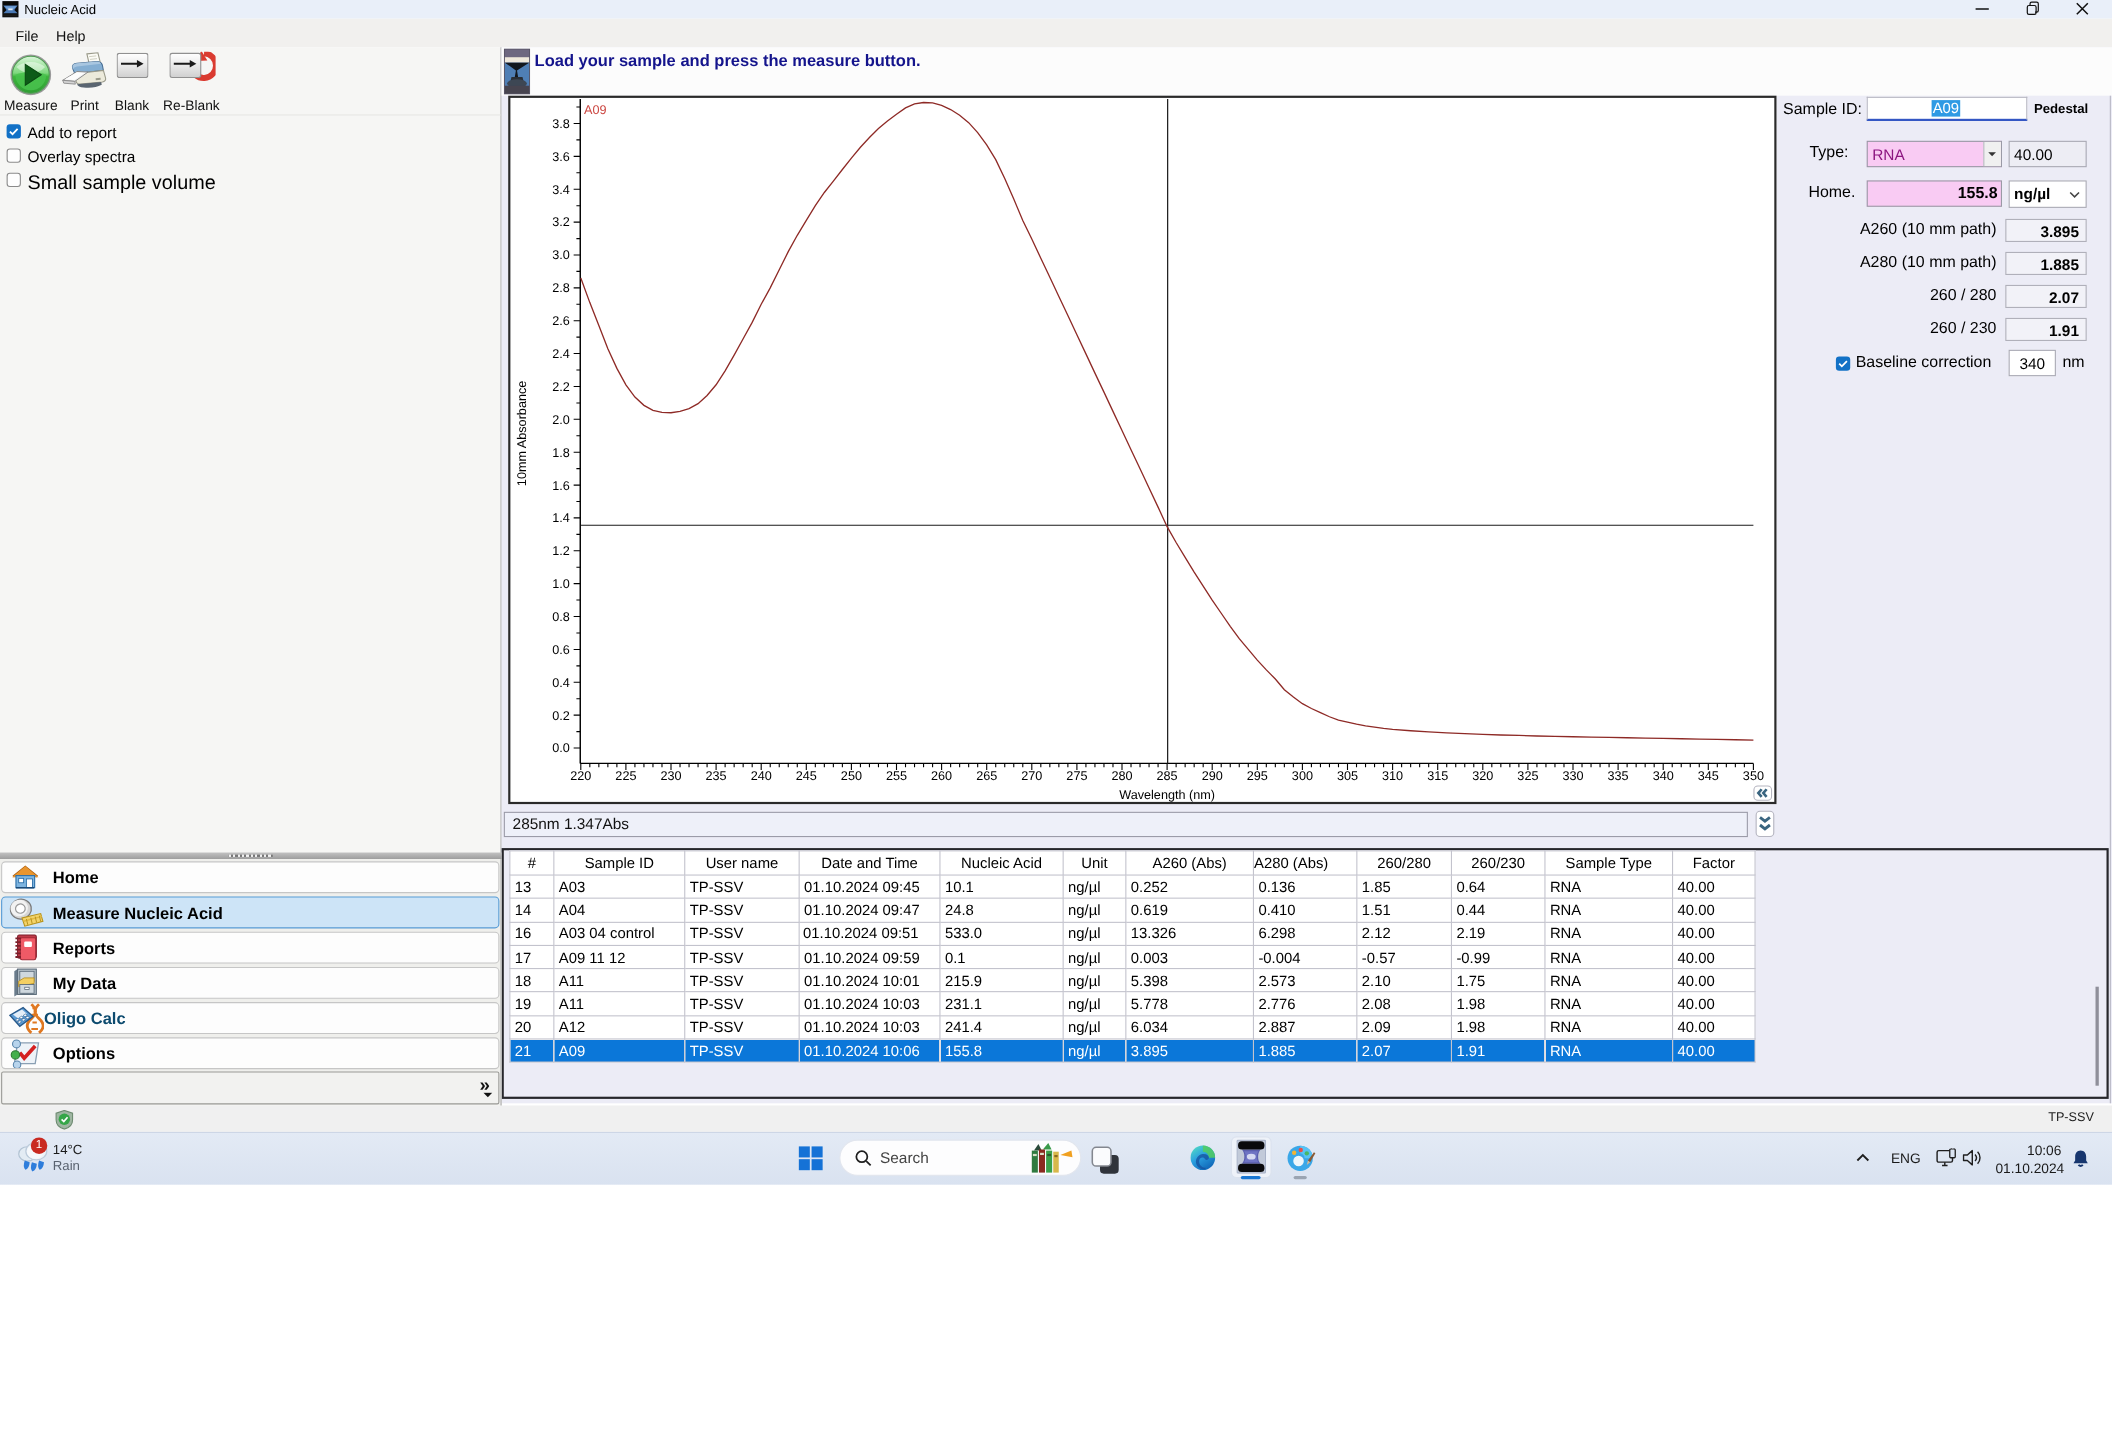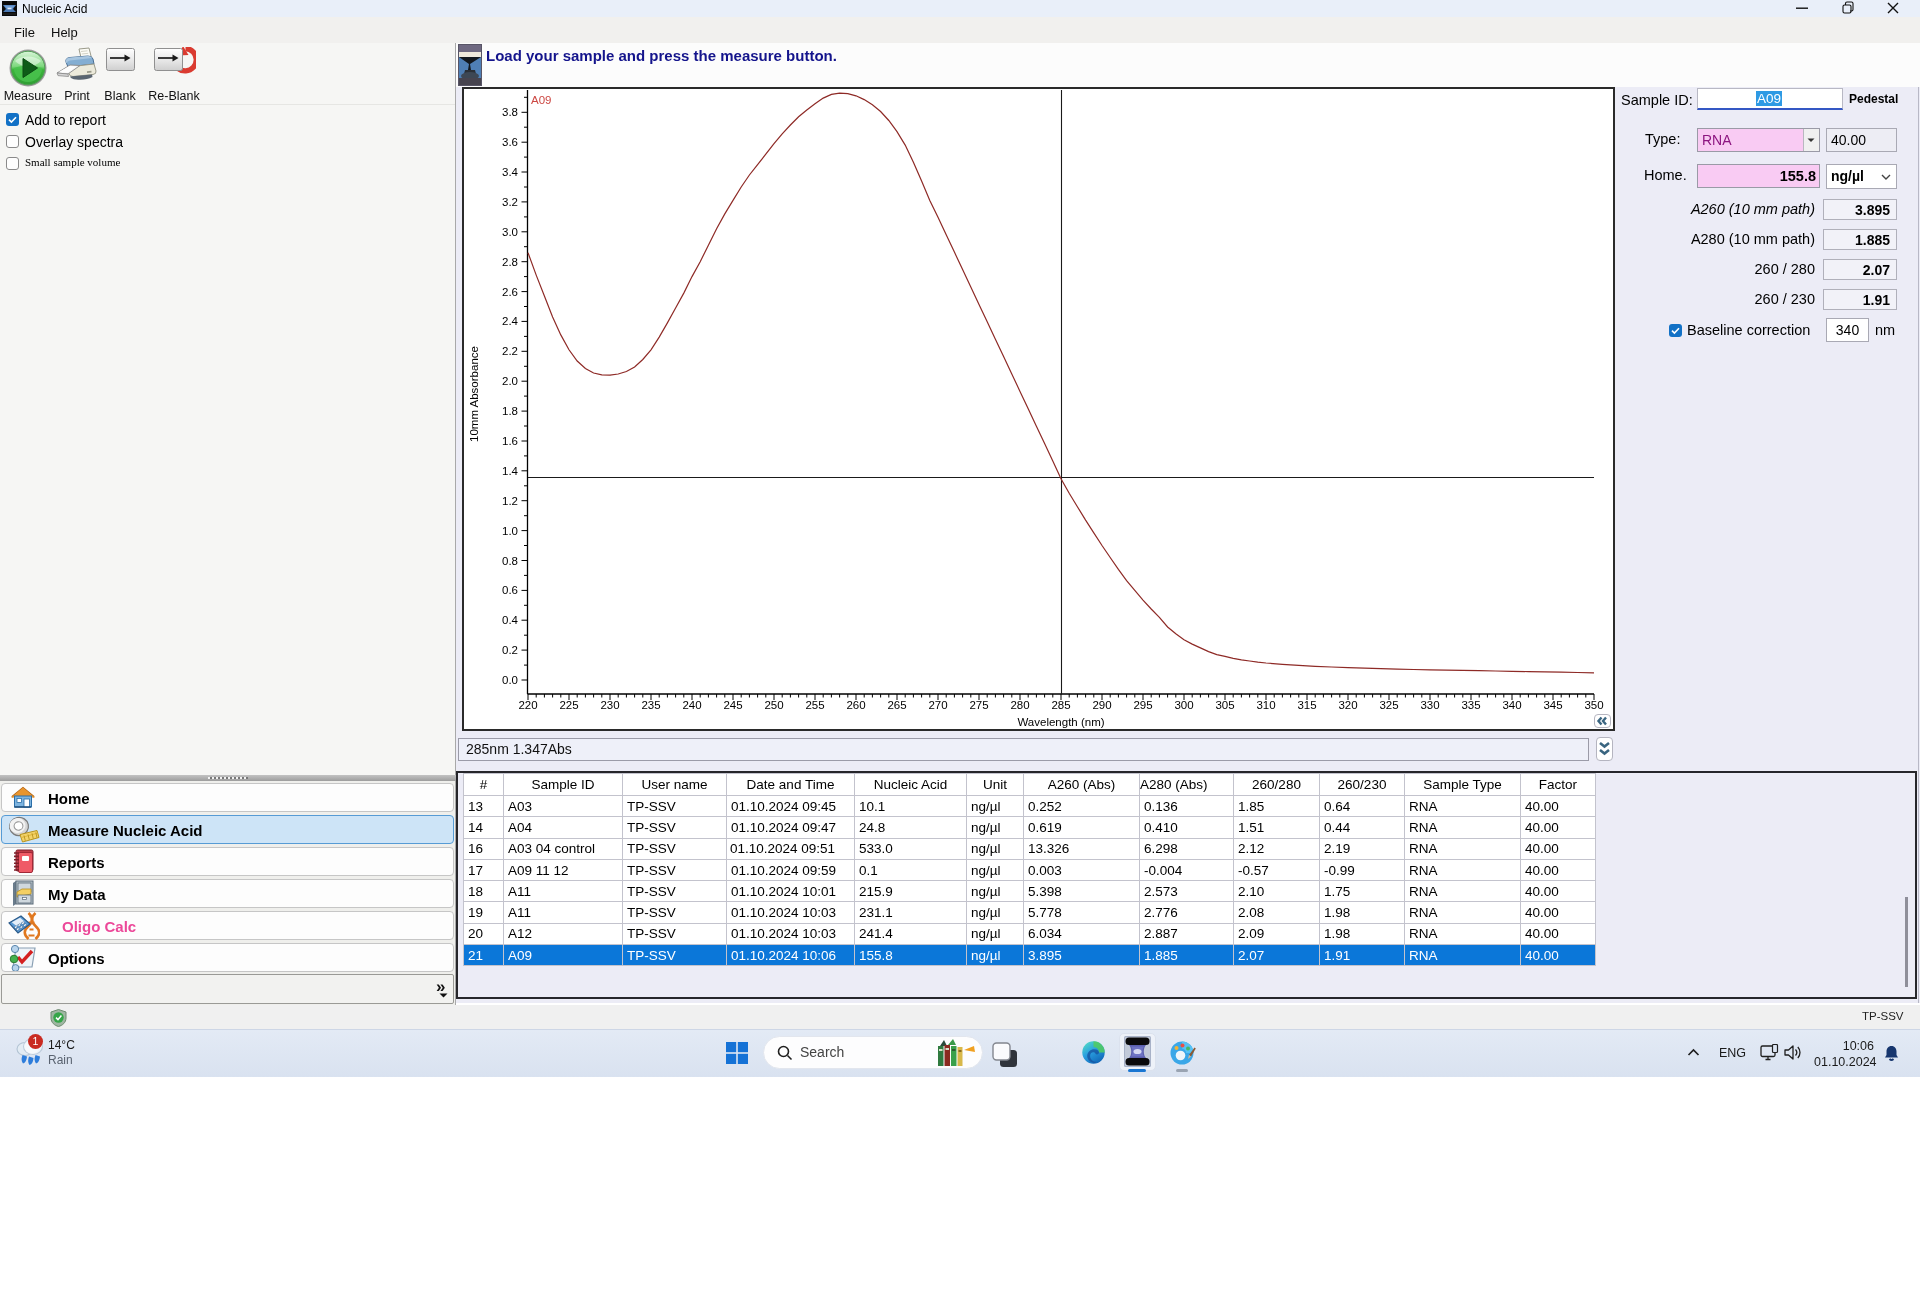--- a/index.html
+++ b/index.html
@@ -91,21 +91,21 @@
   <div class="abs" style="left:148px;top:89px;width:52px;text-align:center;font-size:12.5px;color:#111;">Re-Blank</div>
 
   <div class="abs" style="left:6px;top:113px;width:13px;height:13px;background:#1271c6;border-radius:3px;"></div>
   <svg class="abs" style="left:6px;top:113px" width="13" height="13" viewBox="0 0 13 13">
       <path d="M3 6.6 L5.4 9 L10 4.2" stroke="#fff" stroke-width="1.6" fill="none"></path>
     </svg>
   <div class="abs" style="left:25px;top:112px;font-size:14px;color:#000;">Add to report</div>
   <div class="abs" style="left:6px;top:135px;width:13px;height:13px;background:#fefefe;border:1.4px solid #8a8a8a;border-radius:3px;"></div>
   <div class="abs" style="left:25px;top:134px;font-size:14px;color:#000;">Overlay spectra</div>
   <div class="abs" style="left:6px;top:157px;width:13px;height:13px;background:#fefefe;border:1.4px solid #8a8a8a;border-radius:3px;"></div>
-  <div class="abs" style="left:25px;top:156px;font-size:11px;color:#000;font-family:Liberation Serif, serif;">Small sample volume</div>
+  <div class="abs" style="left:25px;top:156px;font-size:18px;color:#000;">Small sample volume</div>
 
   <div class="abs" style="left:456px;top:43px;width:1464px;height:960px;background:#ececf6;"></div>
 
   <div class="abs" style="left:456px;top:43px;width:1464px;height:44px;background:#fcfcfc;"></div>
   <svg class="abs" style="left:458px;top:44px" width="24" height="42" viewBox="0 0 24 42">
     <rect x="0" y="0" width="24" height="42" fill="#585566"></rect>
     <rect x="1" y="1" width="22" height="7" fill="#6e6880"></rect>
     <rect x="1" y="8" width="22" height="5" fill="#efe9dc"></rect>
     <rect x="1" y="13" width="22" height="21" fill="#4f7fb5"></rect>
     <path d="M1 13 L11 20 L10 26 L13 26 L12 20 L23 13 Z" fill="#13181e"></path>
@@ -214,21 +214,21 @@
 
   <div class="abs" style="left:1644px;top:167px;font-size:14.5px;color:#000;">Home.</div>
   <div class="abs" style="left:1697px;top:164px;width:123px;height:24px;background:#f9cbf3;border:1px solid #9a9aa6;"></div>
   <div class="abs" style="left:1697px;top:168px;width:119px;text-align:right;font-size:14.5px;font-weight:bold;color:#000;">155.8</div>
   <div class="abs" style="left:1826px;top:164px;width:71px;height:25px;background:#fff;border:1px solid #a9a9b4;"></div>
   <div class="abs" style="left:1831px;top:168px;font-size:14px;font-weight:bold;color:#000;">ng/µl</div>
   <svg class="abs" style="left:1880px;top:172px" width="12" height="10" viewBox="0 0 12 10">
       <path d="M2 3 L6 7 L10 3" stroke="#444" stroke-width="1.4" fill="none"></path>
     </svg>
 
-  <div class="abs" style="left:1600px;top:201px;width:215px;text-align:right;font-size:14.5px;color:#000;font-style:italic;">A260 (10 mm path)</div>
+  <div class="abs" style="left:1600px;top:201px;width:215px;text-align:right;font-size:14.5px;color:#000;">A260 (10 mm path)</div>
   <div class="abs" style="left:1823px;top:199px;width:74px;height:21px;background:#f2f2f8;border:1px solid #b0b0ba;"></div>
   <div class="abs" style="left:1823px;top:202px;width:67px;text-align:right;font-size:14px;font-weight:bold;color:#000;">3.895</div>
 
   <div class="abs" style="left:1600px;top:231px;width:215px;text-align:right;font-size:14.5px;color:#000;">A280 (10 mm path)</div>
   <div class="abs" style="left:1823px;top:229px;width:74px;height:21px;background:#f2f2f8;border:1px solid #b0b0ba;"></div>
   <div class="abs" style="left:1823px;top:232px;width:67px;text-align:right;font-size:14px;font-weight:bold;color:#000;">1.885</div>
 
   <div class="abs" style="left:1600px;top:261px;width:215px;text-align:right;font-size:14.5px;color:#000;">260 / 280</div>
   <div class="abs" style="left:1823px;top:259px;width:74px;height:21px;background:#f2f2f8;border:1px solid #b0b0ba;"></div>
   <div class="abs" style="left:1823px;top:262px;width:67px;text-align:right;font-size:14px;font-weight:bold;color:#000;">2.07</div>
@@ -464,21 +464,21 @@
     <path d="M3.8 10.3 L12 5.8 L16.5 9.5 L8.5 14 Z" fill="#e4eef8"></path>
     <g fill="#fff" stroke="#2a5a8a" stroke-width="0.55">
       <path d="M6 15 l2.2 -1.2 1.4 1.3 -2.2 1.3 Z"></path>
         <path d="M9.6 13 l2.2 -1.2 1.4 1.3 -2.2 1.3 Z"></path>
         <path d="M13.2 11 l2.2 -1.2 1.4 1.3 -2.2 1.3 Z"></path>
       <path d="M8 17 l2.2 -1.2 1.4 1.3 -2.2 1.3 Z"></path>
         <path d="M11.6 15 l2.2 -1.2 1.4 1.3 -2.2 1.3 Z"></path>
         <path d="M15.2 13 l2.2 -1.2 1.4 1.3 -2.2 1.3 Z"></path>
     </g>
   </svg>
-  <div class="abs" style="left:62px;top:918px;font-size:15px;font-weight:bold;color:#ec4899;">Oligo Calc</div>
+  <div class="abs" style="left:40px;top:918px;font-size:15px;font-weight:bold;color:#0c4a6e;">Oligo Calc</div>
 
   <div class="abs" style="left:1px;top:943px;width:453px;height:29px;background:#fdfdfd;border:1px solid #c6c6c6;border-radius:4px;"></div>
   <svg class="abs" style="left:9px;top:944px" width="28" height="27" viewBox="0 0 28 27">
     <path d="M7 4 L26 4 L23 23 L4 23 Z" fill="#eef3f8" stroke="#8aa0b4" stroke-width="1.2"></path>
     <path d="M9 13 L13 18 L23 7" stroke="#d42020" stroke-width="3.4" fill="none"></path>
     <circle cx="6" cy="5" r="3.6" fill="#b8d4ec" stroke="#5a86ac" stroke-width="1"></circle>
     <circle cx="5" cy="15" r="3.8" fill="#44b04c" stroke="#2a7a30" stroke-width="1"></circle>
     <circle cx="6.5" cy="24" r="3.4" fill="#b8d4ec" stroke="#5a86ac" stroke-width="1"></circle>
   </svg>
   <div class="abs" style="left:48px;top:950px;font-size:15px;font-weight:bold;color:#000;">Options</div>

